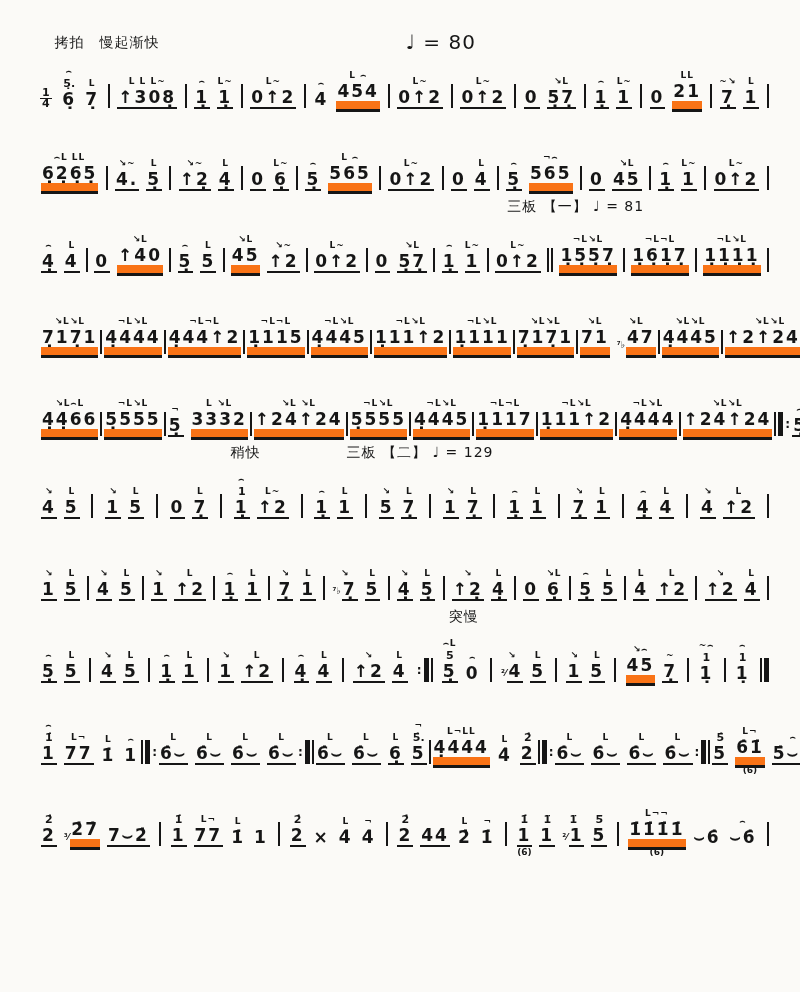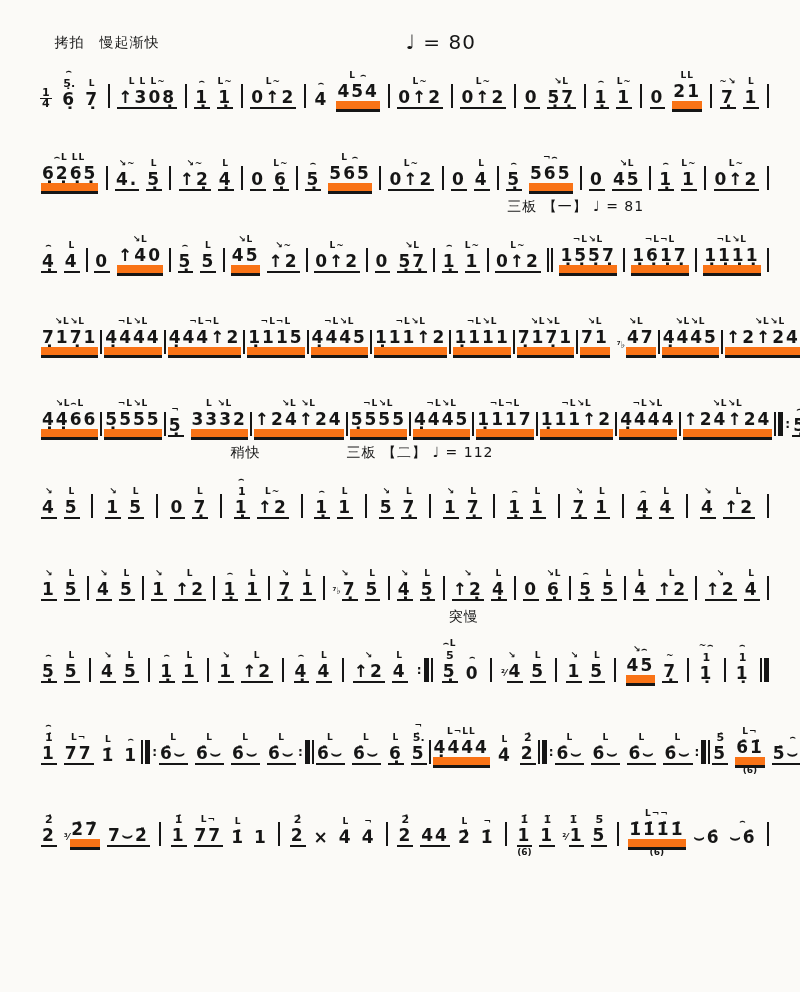--- a/index.html
+++ b/index.html
@@ -813,21 +813,21 @@
             <span class="marks">⌢</span>
             <span class="nbody">
               <span class="d u1">5̣</span>
             </span>
           </span>
         </span>
       </div>
     </div>
     <div class="system">
       <span class="ann cn" style="left: 25%; margin-left: 8px;">稍快</span>
-      <span class="ann cn" style="left: 42%;">三板 【二】 ♩ = 112</span>
+      <span class="ann cn" style="left: 42%;">三板 【二】 ♩ = 129</span>
       <div class="notes-row">
         <span class="measure">
           <span class="unit">
             <span class="marks">↘</span>
             <span class="nbody">
               <span class="d u1">4</span>
             </span>
           </span>
           <span class="unit">
             <span class="marks">L</span>

